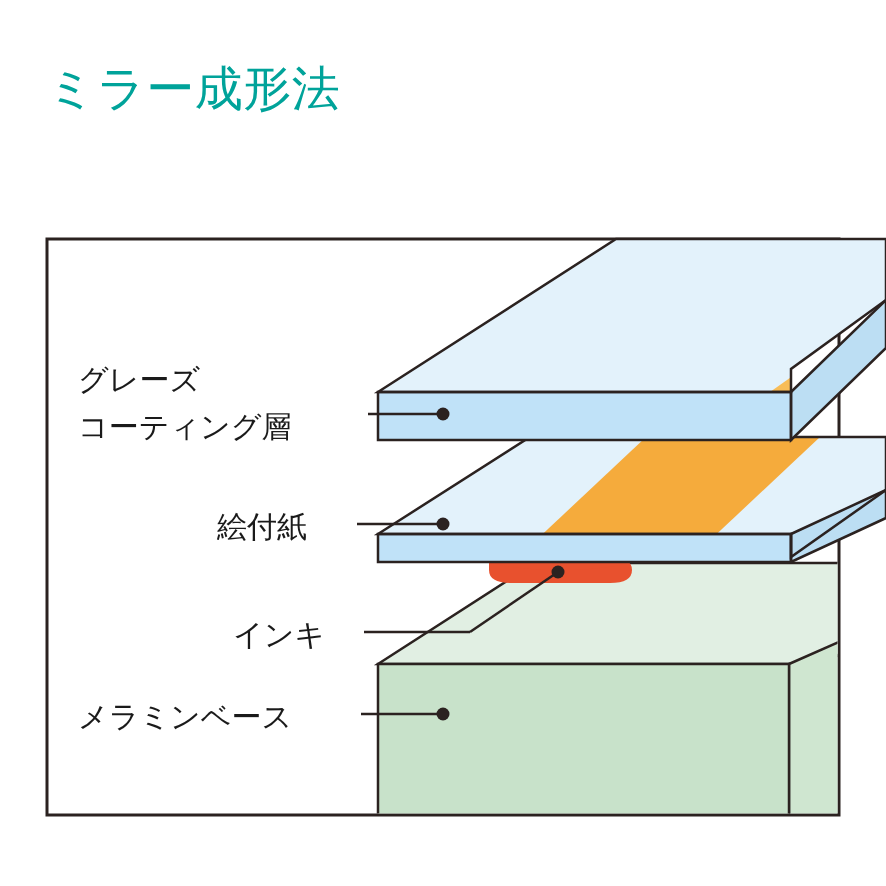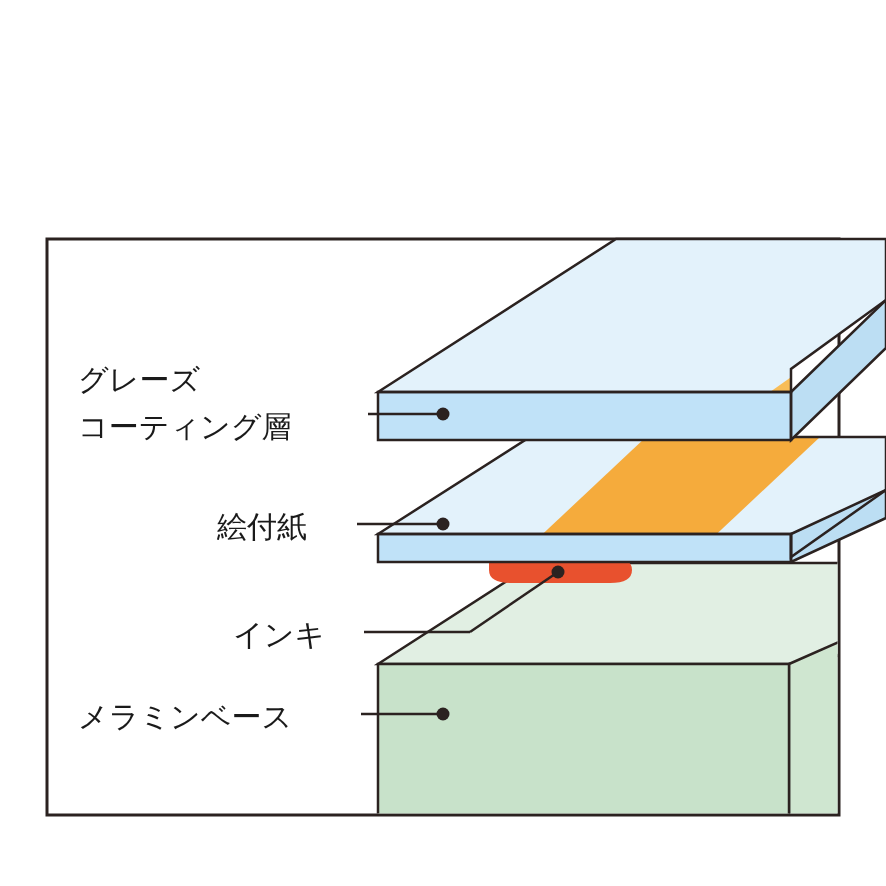--- a/index.html
+++ b/index.html
@@ -52,20 +52,21 @@
     font-size: 30px;
     fill: #1a1a1a;
   }
 </style>
 </head>
 <body>
 
 <div id="root">
 
   <div class="title-block">
+    <div class="title-line">ミラー成形法</div>
   </div>
 
   <div class="figure-wrap">
     <svg class="figure" viewBox="0 0 886 886" xmlns="http://www.w3.org/2000/svg">
 
       <rect x="47" y="239" width="792" height="576" fill="#ffffff" stroke="#2b2220" stroke-width="3"></rect>
 
       <defs>
 
         <clipPath id="frameClip">

